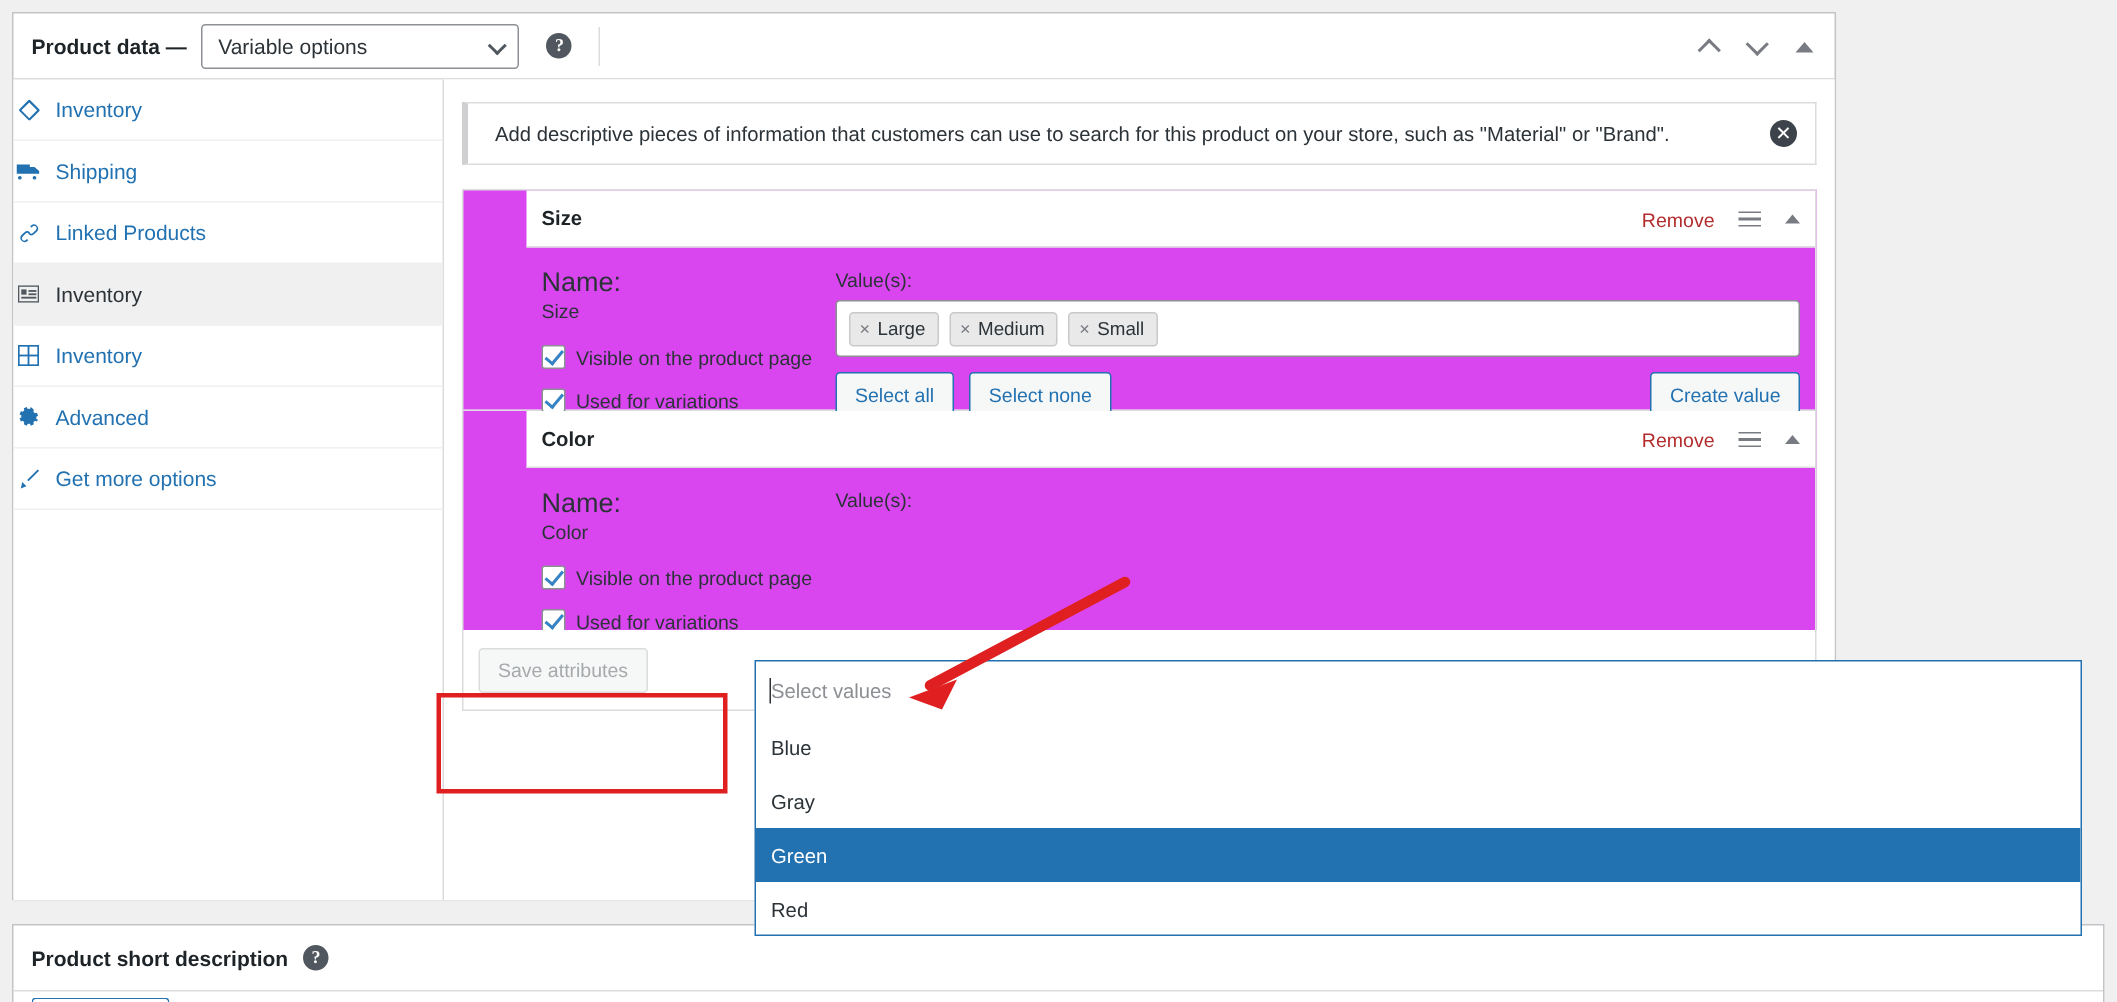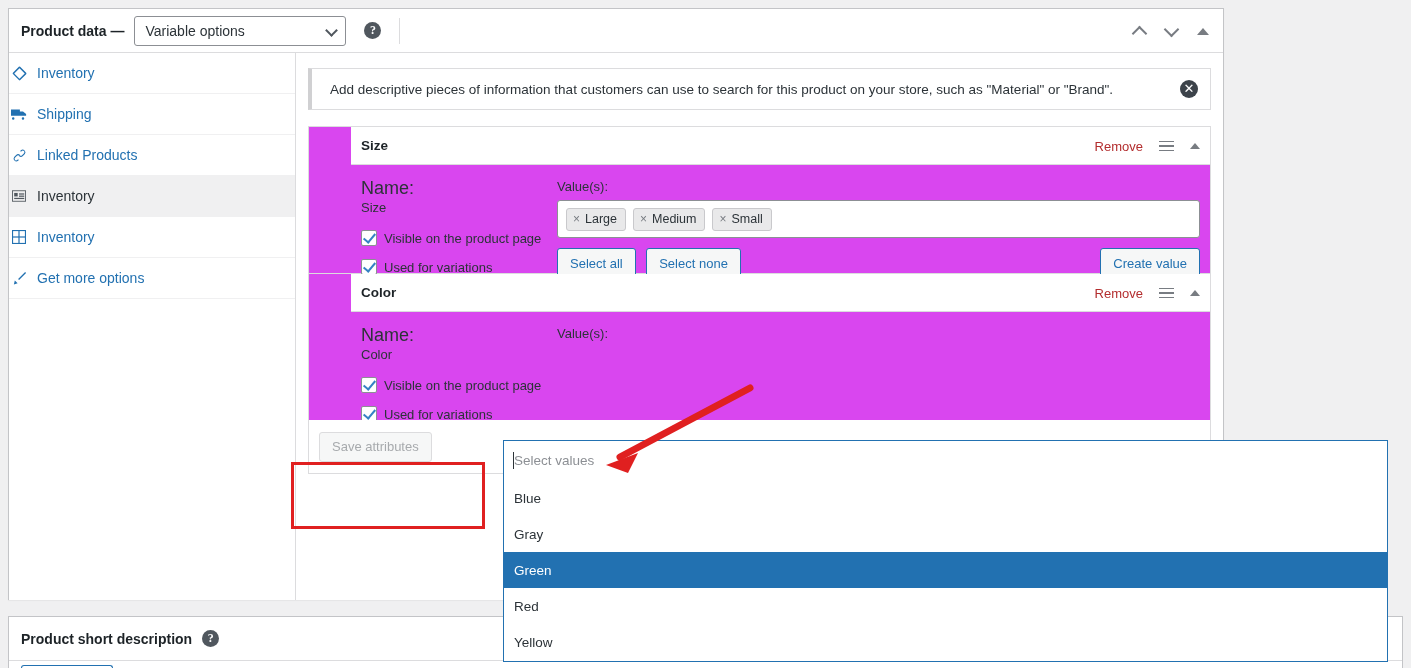--- a/index.html
+++ b/index.html
@@ -290,21 +290,21 @@
     border-radius: 3px;
     padding: 0 12px;
     font-family: "Liberation Sans", sans-serif;
     cursor: default;
   }
 
   
   .dropdown {
     position: absolute;
     left: 503px; top: 440px;
-    width: 885px; height: 222px;
+    width: 885px; height: 184px;
     background: #fff;
     border: 1px solid #2271b1;
     z-index: 50;
     overflow: hidden;
   }
   .dd-search {
     height: 39px;
     display: flex; align-items: center;
     padding: 0 10px;
     font-size: 13.5px;
@@ -445,20 +445,29 @@
           <span class="tab-icon">
             <svg width="14" height="14" viewBox="0 0 14 14">
                 <rect x="0.5" y="0.5" width="13" height="13" fill="none" stroke="#2271b1" stroke-width="1.2"></rect>
                 <line x1="7" y1="0.5" x2="7" y2="13.5" stroke="#2271b1" stroke-width="1.2"></line>
                 <line x1="0.5" y1="7" x2="13.5" y2="7" stroke="#2271b1" stroke-width="1.2"></line>
               </svg>
           </span>
           <span class="tab-label">Inventory</span>
         </div>
 
+        <div class="tab">
+          <span class="tab-icon">
+            <svg width="15" height="15" viewBox="0 0 16 16">
+                <path fill="#2271b1" d="M8 5.2A2.8 2.8 0 1 0 8 10.8 2.8 2.8 0 0 0 8 5.2zm0 4.2a1.4 1.4 0 1 1 0-2.8 1.4 1.4 0 0 1 0 2.8z"></path>
+                <path fill="#2271b1" d="M14.3 9.4 13 8.8c.1-.5.1-1.1 0-1.6l1.3-.6-.9-2.2-1.4.4a6 6 0 0 0-1.1-1.1l.4-1.4L9.1.4l-.6 1.3a6 6 0 0 0-1.6 0L6.3.4 4.1 1.3l.4 1.4a6 6 0 0 0-1.1 1.1l-1.4-.4-.9 2.2 1.3.6c-.1.5-.1 1.1 0 1.6l-1.3.6.9 2.2 1.4-.4a6 6 0 0 0 1.1 1.1l-.4 1.4 2.2.9.6-1.3c.5.1 1.1.1 1.6 0l.6 1.3 2.2-.9-.4-1.4a6 6 0 0 0 1.1-1.1l1.4.4z"></path>
+              </svg>
+          </span>
+          <span class="tab-label">Advanced</span>
+        </div>
 
         <div class="tab">
           <span class="tab-icon">
             <svg width="15" height="15" viewBox="0 0 16 16">
                 <path fill="#2271b1" d="M14 1 6.5 8.5l1 1L15 2zM2 14.5 6 13l-3-3z"></path>
               </svg>
           </span>
           <span class="tab-label">Get more options</span>
         </div>
       </div>

